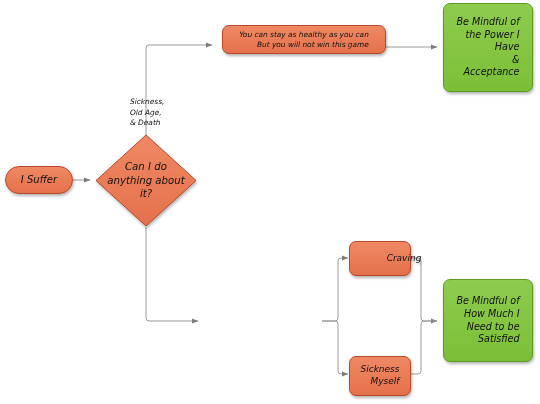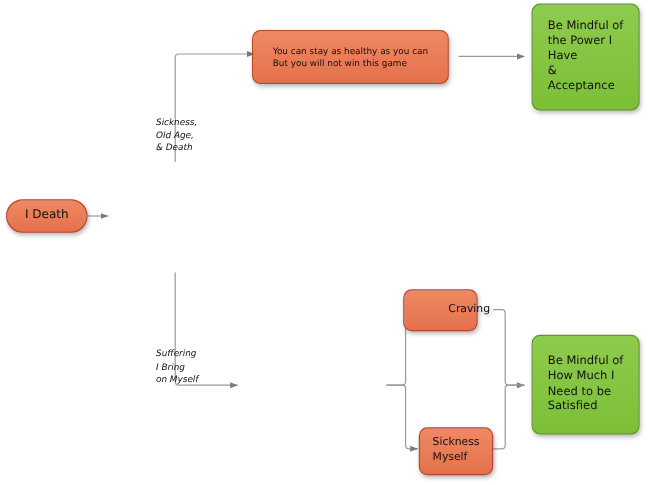--- a/index.html
+++ b/index.html
@@ -26,23 +26,24 @@
     width: 540px;
     height: 404px;
     pointer-events: none;
   }
   .node {
     position: absolute;
     box-sizing: border-box;
     display: flex;
     align-items: center;
     justify-content: center;
-    text-align: left;
+    text-align: right;
     color: #111111;
     font-family: "DejaVu Sans", sans-serif;
+    font-style: italic;
     line-height: 1.32;
     filter: drop-shadow(1.5px 2px 1.6px rgba(0,0,0,0.30));
   }
   .node-orange {
     background: linear-gradient(#ef8963, #e4714c);
     border: 1px solid #b9472a;
   }
   .node-green {
     background: linear-gradient(#8ecb4e, #7bbf36);
     border: 1px solid #5d9a22;
@@ -124,55 +125,66 @@
 
       <path d="M322,321 L335,321 Q338,321 338,324 L338,371 Q338,374 341,374 L348,374" marker-end="url(#arrow)"></path>
 
       <path d="M411,258 L418,258 Q421,258 421,261 L421,318 Q421,321 424,321 L437,321" marker-end="url(#arrow)"></path>
 
       <path d="M411,374 L418,374 Q421,374 421,371 L421,324 Q421,321 424,321 L437,321"></path>
     </g>
   </svg>
 
   <div class="node node-orange pill fs-start" style="left:5px; top:166px; width:68px; height:28px;">
-    <span class="node-label">I Death</span>
+    <span class="node-label">I Suffer</span>
   </div>
 
+  <div class="diamond-wrap" style="left:95px; top:134px; width:102px; height:93px;">
+    <svg class="diamond-shape" viewBox="0 0 102 93" preserveAspectRatio="none" xmlns="http://www.w3.org/2000/svg">
+      <defs>
+        <linearGradient id="dg" x1="0" y1="0" x2="0" y2="1">
+          <stop offset="0%" stop-color="#ef8963"></stop>
+          <stop offset="100%" stop-color="#e4714c"></stop>
+        </linearGradient>
+      </defs>
+      <polygon points="51,1 101,46.5 51,92 1,46.5" fill="url(#dg)" stroke="#b9472a" stroke-width="1"></polygon>
+    </svg>
+    <div class="diamond-text fs-diamond">Can I do
+anything about
+it?</div>
+  </div>
 
-  <div class="node node-orange rounded fs-banner" style="left:210px; top:25px; width:164px; height:45px;">
+  <div class="node node-orange rounded fs-banner" style="left:222px; top:25px; width:164px; height:29px;">
     <span class="node-label">You can stay as healthy as you can
 But you will not win this game</span>
   </div>
 
   <div class="node node-green rounded fs-green" style="left:443px; top:3px; width:90px; height:89px;">
     <span class="node-label">Be Mindful of
 the Power I
 Have
 &amp;
 Acceptance</span>
   </div>
 
 
-  <div class="node node-orange rounded fs-small" style="left:336px; top:241px; width:62px; height:35px;padding-left:48px;">
+  <div class="node node-orange rounded fs-small" style="left:349px; top:241px; width:62px; height:35px;padding-left:48px;">
     <span class="node-label">Craving</span>
   </div>
 
   <div class="node node-orange rounded fs-small" style="left:349px; top:356px; width:62px; height:40px;">
     <span class="node-label">Sickness
 Myself</span>
   </div>
 
   <div class="node node-green rounded fs-green" style="left:443px; top:279px; width:90px; height:83px;">
     <span class="node-label">Be Mindful of
 How Much I
 Need to be
 Satisfied</span>
   </div>
 
   <div class="edge-label" style="left:130px; top:68px; width:62px;">Sickness,
 Old Age,
 &amp; Death</div>
 
-  <div class="edge-label" style="left:130px; top:261px; width:62px;">Suffering
-I Bring
-on Myself</div>
 
 </div>
 
 </body></html>

